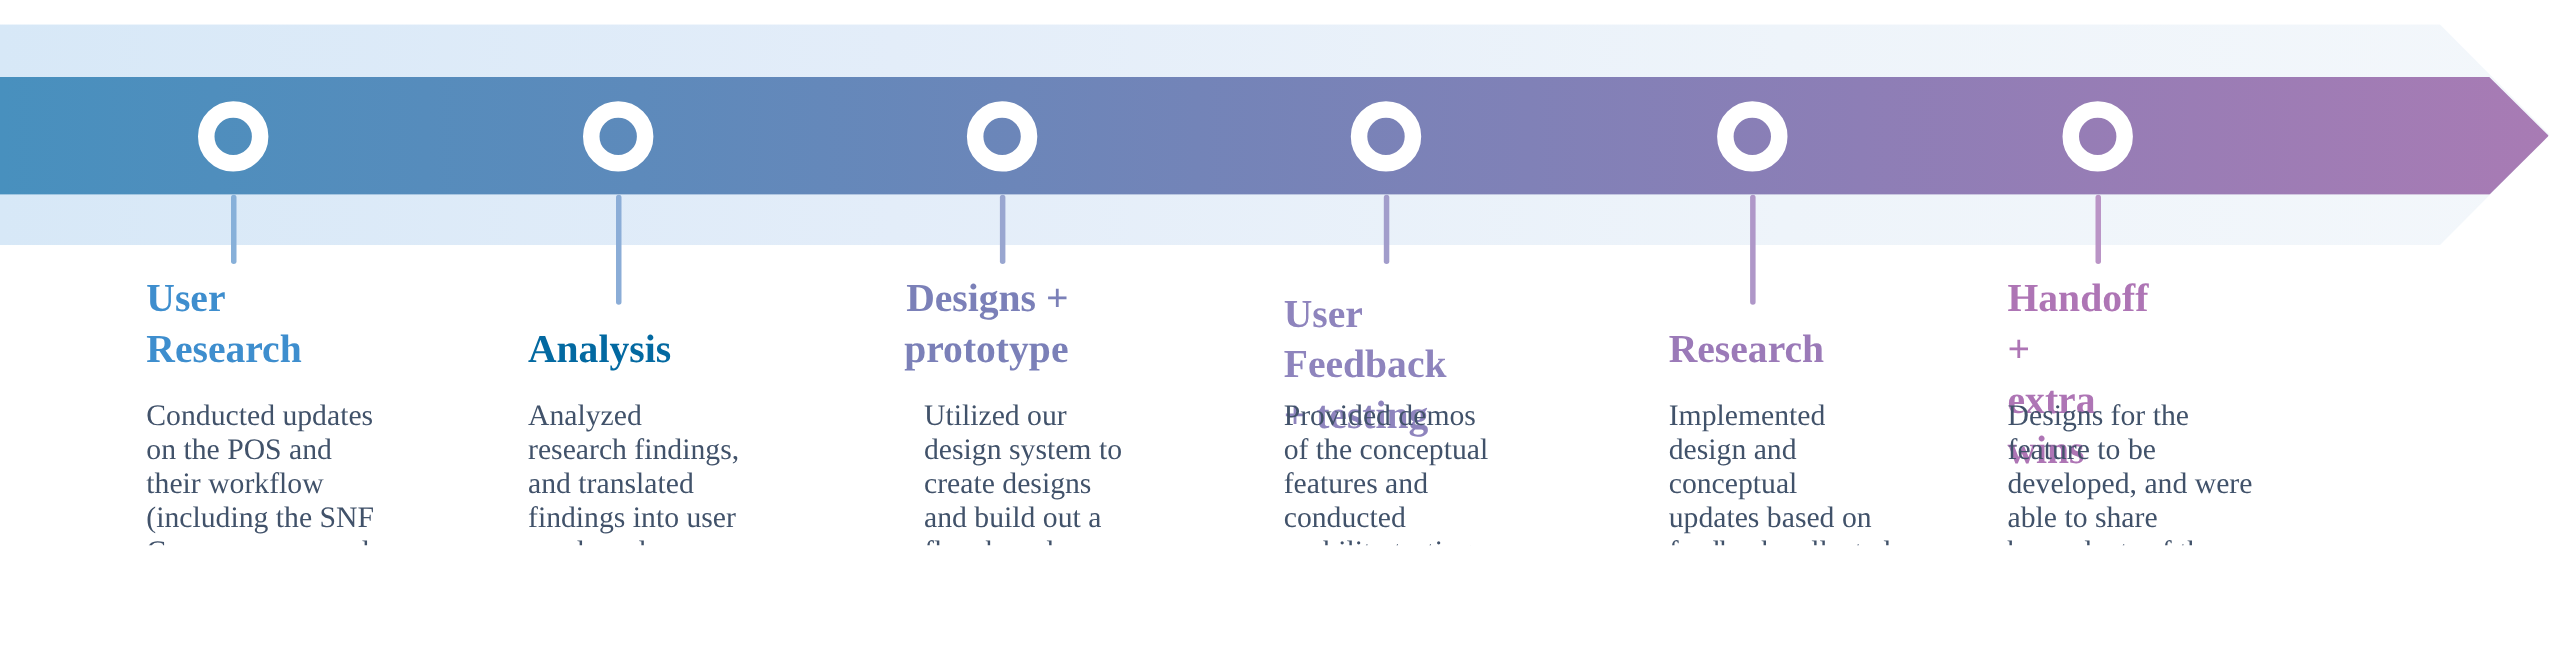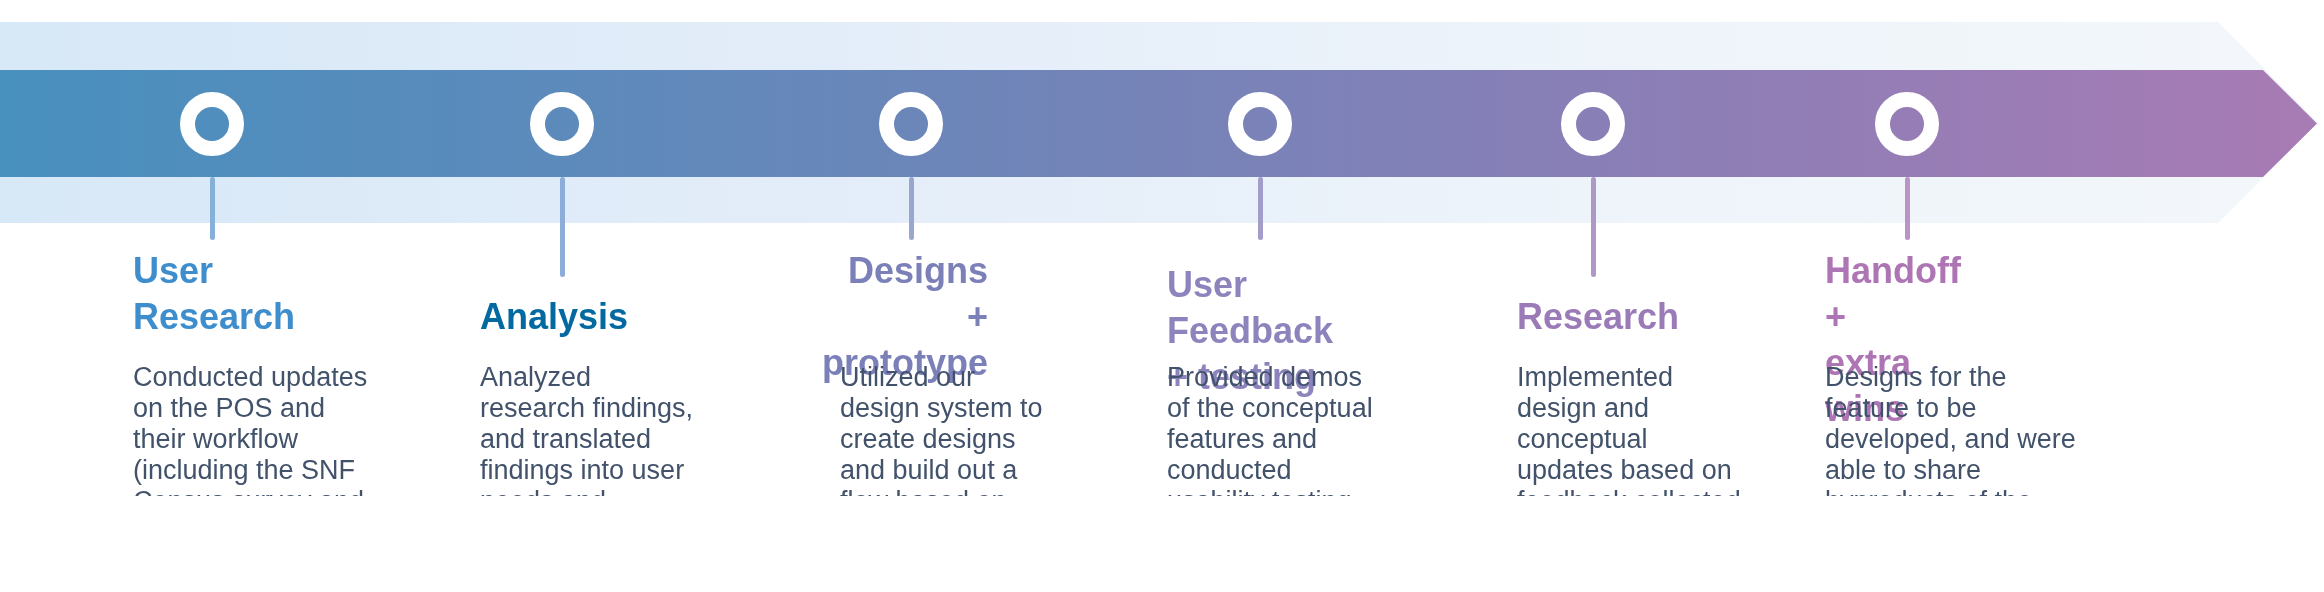--- a/index.html
+++ b/index.html
@@ -2,21 +2,21 @@
 <html><head>
 <meta charset="utf-8">
 <style>
   html, body { margin: 0; padding: 0; background: #ffffff; }
   .canvas {
     position: relative;
     width: 2324px;
     height: 496px;
     overflow: hidden;
     background: #ffffff;
-    font-family: Liberation Sans, sans-serif;
+    font-family: Liberation Serif, serif;
   }
   
   .halo-arrow {
     position: absolute;
     left: 0; top: 22px;
     width: 2318px; height: 201px;
     background: linear-gradient(90deg, #d7e8f7 0%, #e3edf9 35%, #eef4fa 70%, #f3f7fb 100%);
     clip-path: polygon(0 0, 2218px 0, 100% 50%, 2218px 100%, 0 100%);
   }
   

